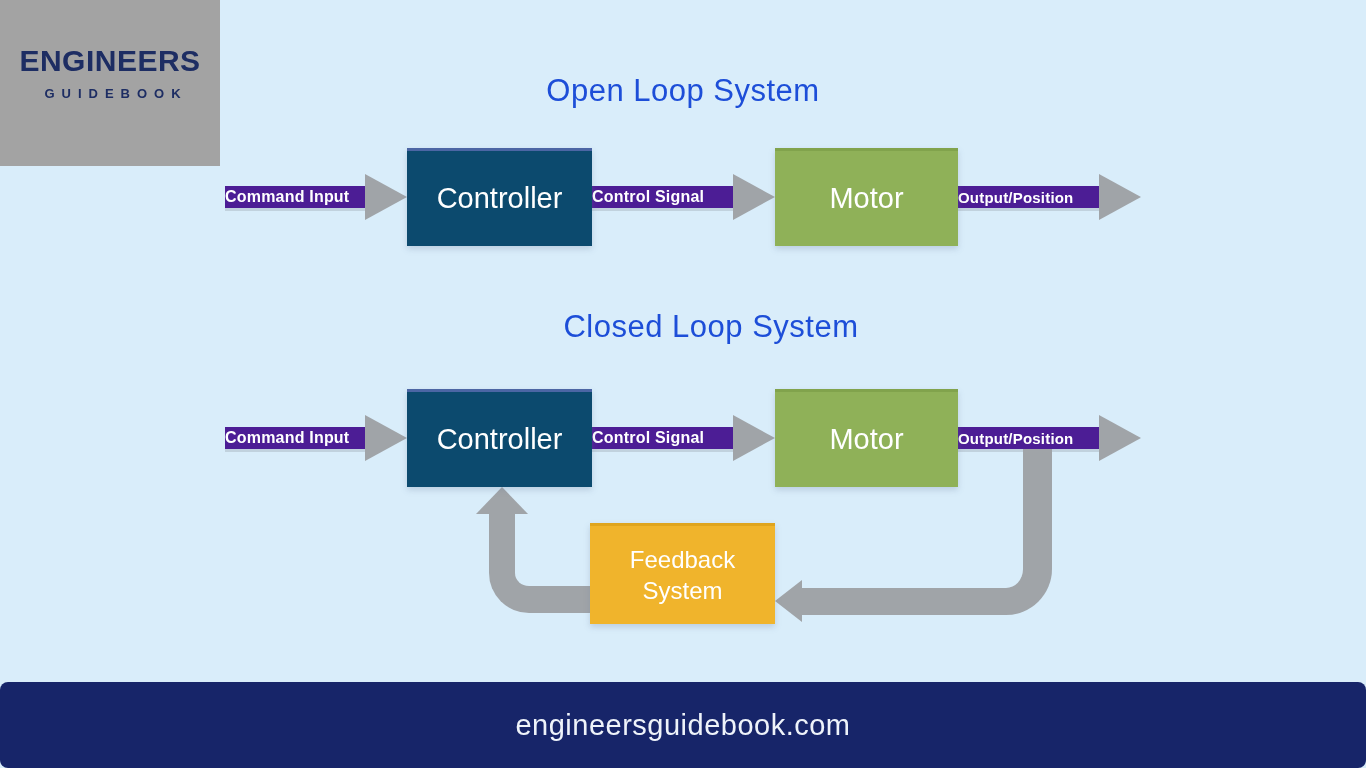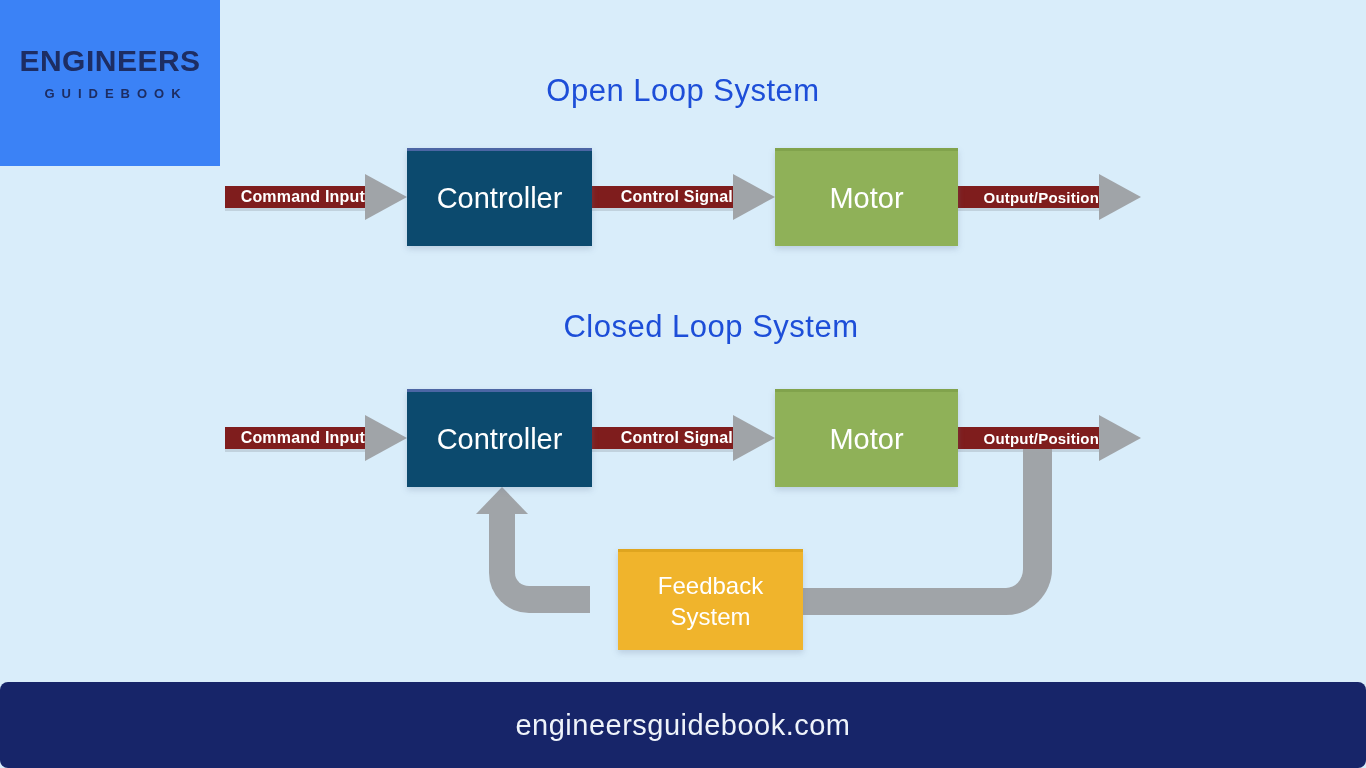--- a/index.html
+++ b/index.html
@@ -4,21 +4,21 @@
 <style>
   html,body{margin:0;padding:0;background:#9db5c8;}
   .canvas{
     position:relative;width:1366px;height:768px;overflow:hidden;
     background:#d9edfa;
     font-family:"Liberation Sans","DejaVu Sans",sans-serif;
   }
   
   .logo-panel{
     position:absolute;left:0;top:0;width:220px;height:166px;
-    background:#3b82f6;
+    background:#a3a3a3;
   }
   .logo-line1{
     position:absolute;left:0;top:44px;width:100%;text-align:center;
     font-size:30px;font-weight:800;letter-spacing:.5px;color:#1d2d63;
   }
   .logo-line2{
     position:absolute;left:6px;top:86px;width:100%;text-align:center;
     font-size:13px;font-weight:700;letter-spacing:7px;color:#1d2d63;
   }
   
@@ -33,22 +33,22 @@
     position:absolute;z-index:2;display:flex;align-items:center;justify-content:center;
     color:#ffffff;text-align:center;
     box-shadow:0 3px 6px rgba(110,130,160,.28);
   }
   .block-controller{background:#0c4a6e;border-top:3px solid #4c66a4;width:185px;height:95px;font-size:29px;}
   .block-motor{background:#8fb158;border-top:3px solid #81a34c;width:183px;height:95px;font-size:29px;}
   .block-feedback{background:#f0b42c;border-top:3px solid #dfa51f;width:185px;height:98px;font-size:24px;line-height:1.3;flex-direction:column;}
   
   .h-arrow{position:absolute;display:flex;align-items:center;height:46px;z-index:1;}
   .h-arrow .shaft{
-    flex:1;height:22px;background:#7f1d1d;
-    display:flex;align-items:center;justify-content:flex-end;
+    flex:1;height:22px;background:#4c1d95;
+    display:flex;align-items:center;justify-content:flex-start;
     box-shadow:0 3px 0 rgba(150,160,170,.35);
   }
   .h-arrow .shaft .arrow-label{
     color:#ffffff;font-size:16px;font-weight:600;white-space:nowrap;letter-spacing:.2px;
   }
   .h-arrow .head{
     width:0;height:0;
     border-top:23px solid transparent;border-bottom:23px solid transparent;
     border-left:42px solid #a0a4a8;
   }
@@ -151,21 +151,21 @@
       <span class="arrow-label" style="font-size:15px;">Output/Position</span>
     </div>
     <div class="head"></div>
   </div>
 
   <div class="pipe pipe-right-elbow"></div>
   <div class="head-left"></div>
   <div class="pipe pipe-left-elbow"></div>
   <div class="head-up"></div>
 
-  <div class="block block-feedback" style="left:590px;top:549px;margin-left:28px;">
+  <div class="block block-feedback" style="left:590px;top:523px;">
     <span>Feedback</span>
     <span>System</span>
   </div>
 
   <div class="footer-bar">
     <span class="footer-url">engineersguidebook.com</span>
   </div>
 
 </div>
 

